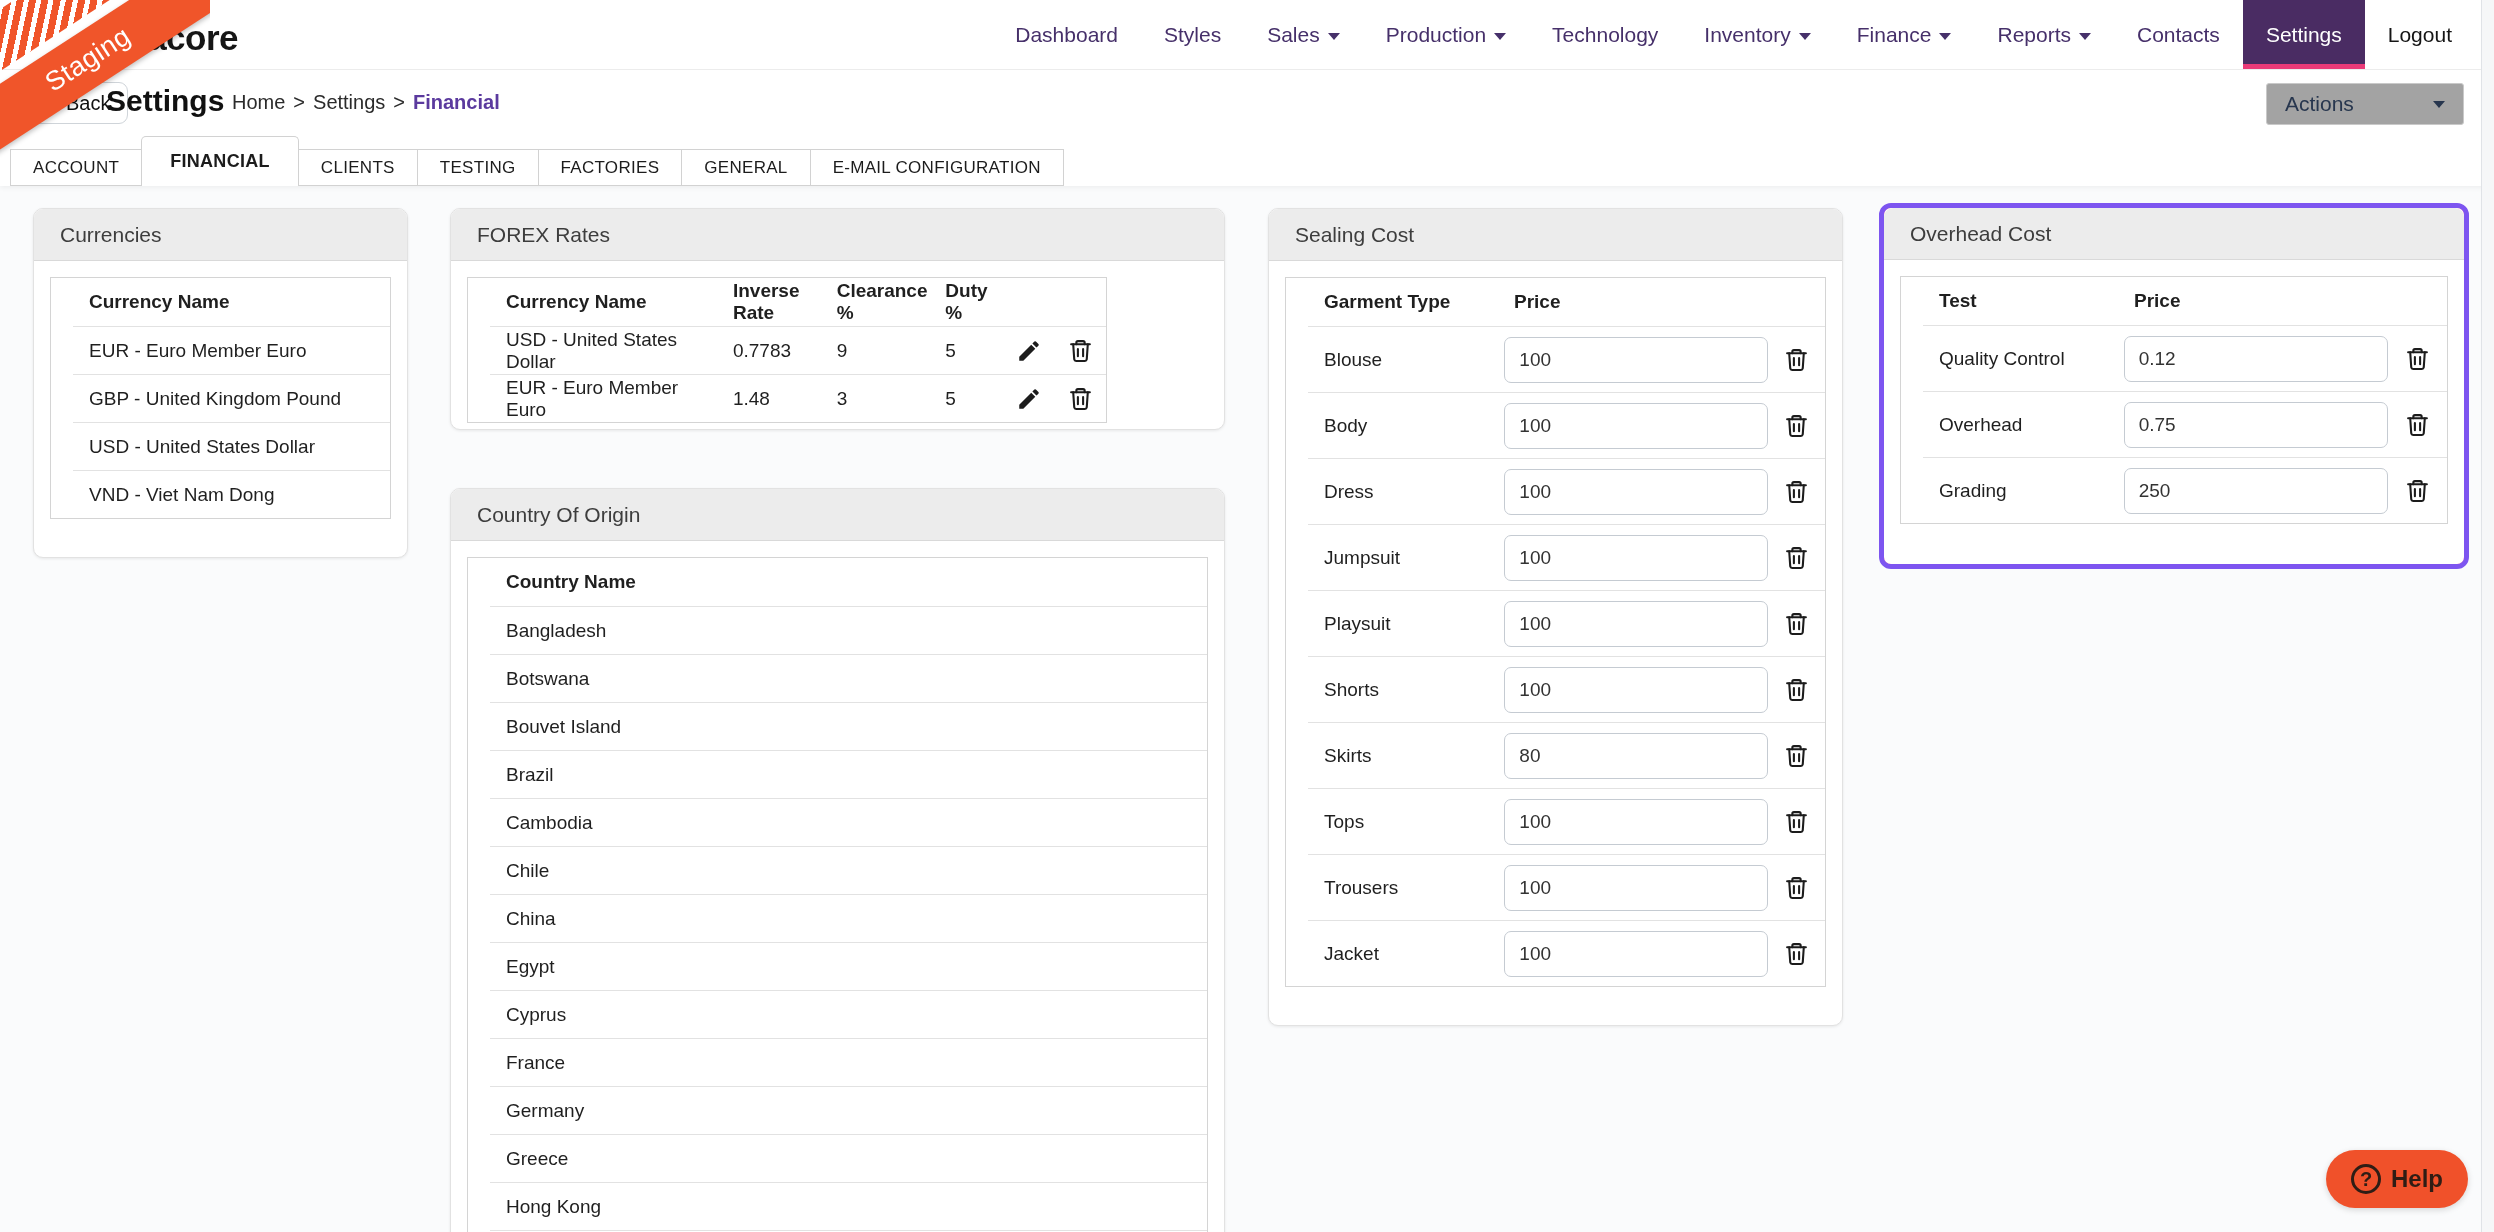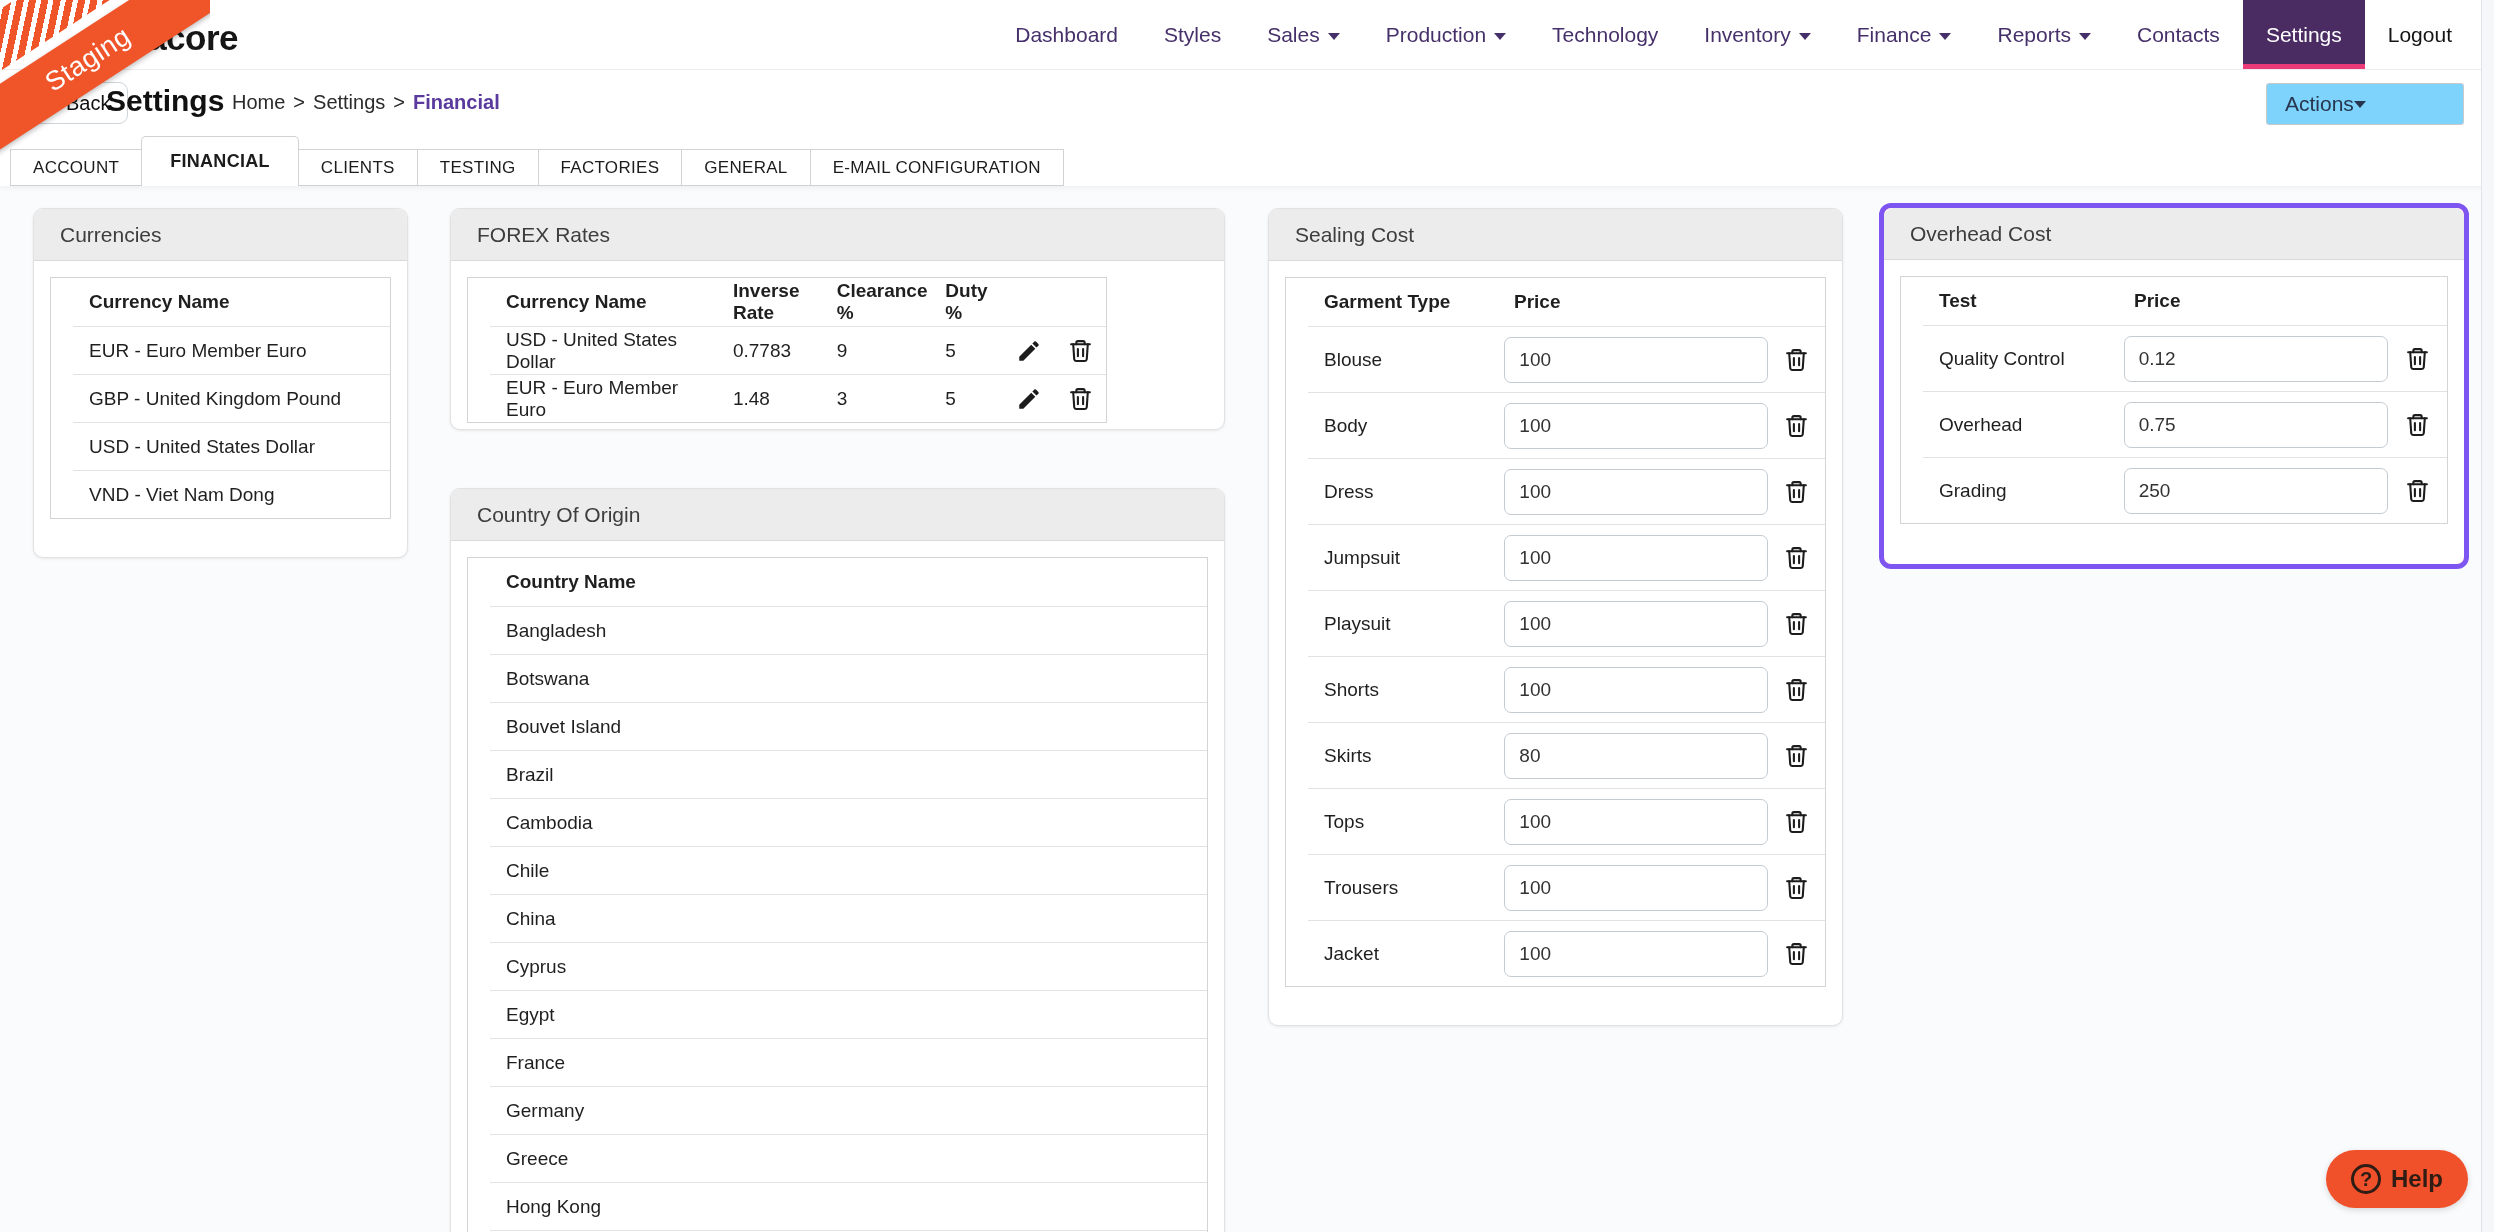--- a/index.html
+++ b/index.html
@@ -29,22 +29,22 @@
 
   
   .subbar { position:absolute; left:0; top:70px; width:2494px; height:68px; background:#fff; z-index:15; }
   .back-btn { position:absolute; left:14px; top:12px; height:42px; border:1.5px solid #cfd4d9; border-radius:9px; background:#fff;
     display:flex; align-items:center; padding:0 17px; font-size:20px; color:#111; cursor:pointer; }
   .back-arrow { margin-right:12px; font-size:22px; line-height:1; }
   .page-title { position:absolute; left:106px; top:14px; font-size:30px; font-weight:700; color:#111; }
   .breadcrumb { position:absolute; left:232px; top:21px; font-size:20px; color:#2b2b2b; }
   .breadcrumb .crumb-sep { margin:0 8px; }
   .crumb-current { color:#5b3a9e; font-weight:700; }
-  .actions-btn { position:absolute; right:30px; top:13px; width:198px; height:42px; background:#7dd3fc; border:1.5px solid #c9c9c9;
-    border-radius:3px; display:flex; align-items:center; padding:0 18px; font-size:21px; color:#27364e; cursor:pointer; }
+  .actions-btn { position:absolute; right:30px; top:13px; width:198px; height:42px; background:#a3a3a3; border:1.5px solid #c9c9c9;
+    border-radius:3px; display:flex; align-items:center; justify-content:space-between; padding:0 18px; font-size:21px; color:#27364e; cursor:pointer; }
   .actions-btn .caret { border-top-color:#27364e; margin:0; }
 
   
   .header-shadow { position:absolute; left:0; top:0; width:2494px; height:186px; background:#fff; box-shadow:0 2px 5px rgba(0,0,0,.05); z-index:5; }
   .tabs { position:absolute; left:10px; top:136px; height:50px; display:flex; align-items:flex-end; z-index:16; }
   .tab { height:37px; background:#fff; border:1px solid #d2d2d2; margin-left:-1px; display:flex; align-items:center; padding:0 22px;
     font-size:17px; letter-spacing:0.3px; color:#1c1c1c; cursor:pointer; white-space:nowrap; }
   .tab:first-child { margin-left:0; }
   .tab.active { height:50px; border-bottom:none; border-top-left-radius:5px; border-top-right-radius:5px; font-size:18px; font-weight:600; padding:0 28px; z-index:3; position:relative; }
 
@@ -283,24 +283,24 @@
         <div class="trow h48">
             <div class="cell pl full">Cambodia</div>
           </div>
         <div class="trow h48">
             <div class="cell pl full">Chile</div>
           </div>
         <div class="trow h48">
             <div class="cell pl full">China</div>
           </div>
         <div class="trow h48">
+            <div class="cell pl full">Egypt</div>
+          </div>
+        <div class="trow h48">
             <div class="cell pl full">Cyprus</div>
-          </div>
-        <div class="trow h48">
-            <div class="cell pl full">Egypt</div>
           </div>
         <div class="trow h48">
             <div class="cell pl full">France</div>
           </div>
         <div class="trow h48">
             <div class="cell pl full">Germany</div>
           </div>
         <div class="trow h48">
             <div class="cell pl full">Greece</div>
           </div>

